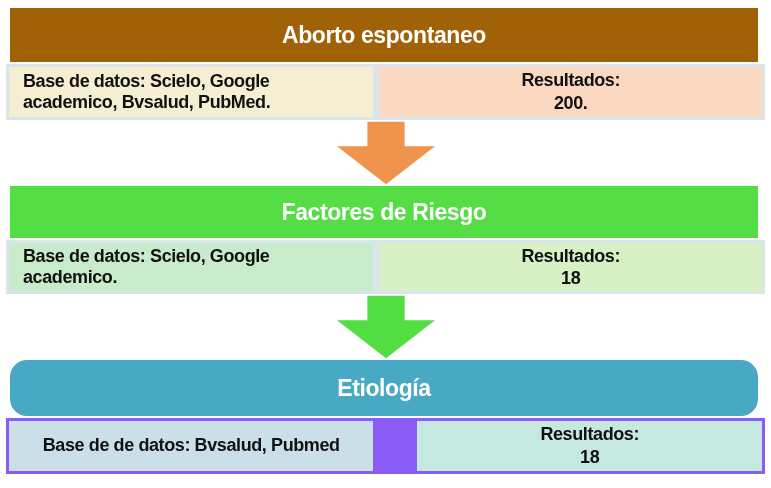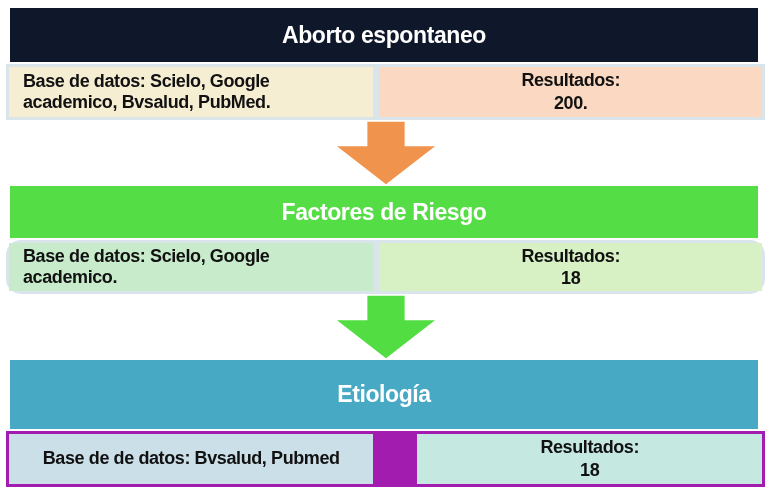--- a/index.html
+++ b/index.html
@@ -10,28 +10,28 @@
   }
   .diagram{width:771px;height:488px;position:relative;}
 
   .section-header{
     margin:0 13px 0 10px;height:54px;
     display:flex;align-items:center;justify-content:center;
     color:#ffffff;font-weight:bold;font-size:23px;letter-spacing:-0.4px;
   }
   .hdr1{margin-top:8px;}
   .hdr2{height:52px;}
-  .hdr3{height:69px;}
+  .hdr3{height:56px;border-radius:17px;}
 
   .cell-row{
     margin:2px 6px 0 6px;height:56px;
     box-sizing:border-box;padding:3px;gap:6px;
     display:flex;background:#d9e5eb;
   }
-  .row2{height:54px;border-radius:15px;}
+  .row2{height:54px;}
   .cell{
     display:flex;flex-direction:column;align-items:center;justify-content:center;
     color:#111111;font-weight:bold;font-size:18px;line-height:1.18;
     letter-spacing:-0.4px;text-align:left;box-sizing:border-box;
   }
   .cell-left{width:48.4%;padding:0 14px;}
   .cell-right{flex:1;justify-content:space-around;padding:2px 10px;}
   .results-label{line-height:1.05;}
   .results-value{line-height:1.05;}
 
@@ -39,21 +39,21 @@
     height:66px;display:flex;justify-content:center;align-items:flex-start;
     padding-top:1px;box-sizing:border-box;
   }
   .arrow-wrap svg{display:block;}
 </style>
 </head>
 <body>
 
 <div class="diagram">
 
-  <div class="section-header hdr1" style="background-color: #0f172a;">
+  <div class="section-header hdr1" style="background-color: #a16207;">
     <span>Aborto espontaneo</span>
   </div>
   <div class="cell-row" style="background-color: rgb(217, 229, 235);">
     <div class="cell cell-left" style="background-color: rgb(245, 238, 211);">Base de datos: Scielo, Google academico, Bvsalud, PubMed.</div>
     <div class="cell cell-right" style="background-color: rgb(250, 216, 194);">
       <div class="results-label">Resultados:</div>
       <div class="results-value">200.</div>
     </div>
   </div>
 
@@ -76,21 +76,21 @@
 
   <div class="arrow-wrap">
     <svg width="98" height="64" viewBox="0 0 100 64">
       <polygon points="31,0 69,0 69,25 100,25 50,64 0,25 31,25" style="fill: rgb(82, 221, 66);"></polygon>
     </svg>
   </div>
 
   <div class="section-header hdr3" style="background-color: rgb(72, 169, 196);">
     <span>Etiología</span>
   </div>
-  <div class="cell-row" style="background-color: #a21caf; gap: 44px;">
+  <div class="cell-row" style="background-color: #8b5cf6; gap: 44px;">
     <div class="cell cell-left" style="background-color: rgb(203, 223, 233);">Base de de datos: Bvsalud, Pubmed</div>
     <div class="cell cell-right" style="background-color: rgb(197, 232, 225);">
       <div class="results-label">Resultados:</div>
       <div class="results-value">18</div>
     </div>
   </div>
 
 </div>
 
 </body></html>

